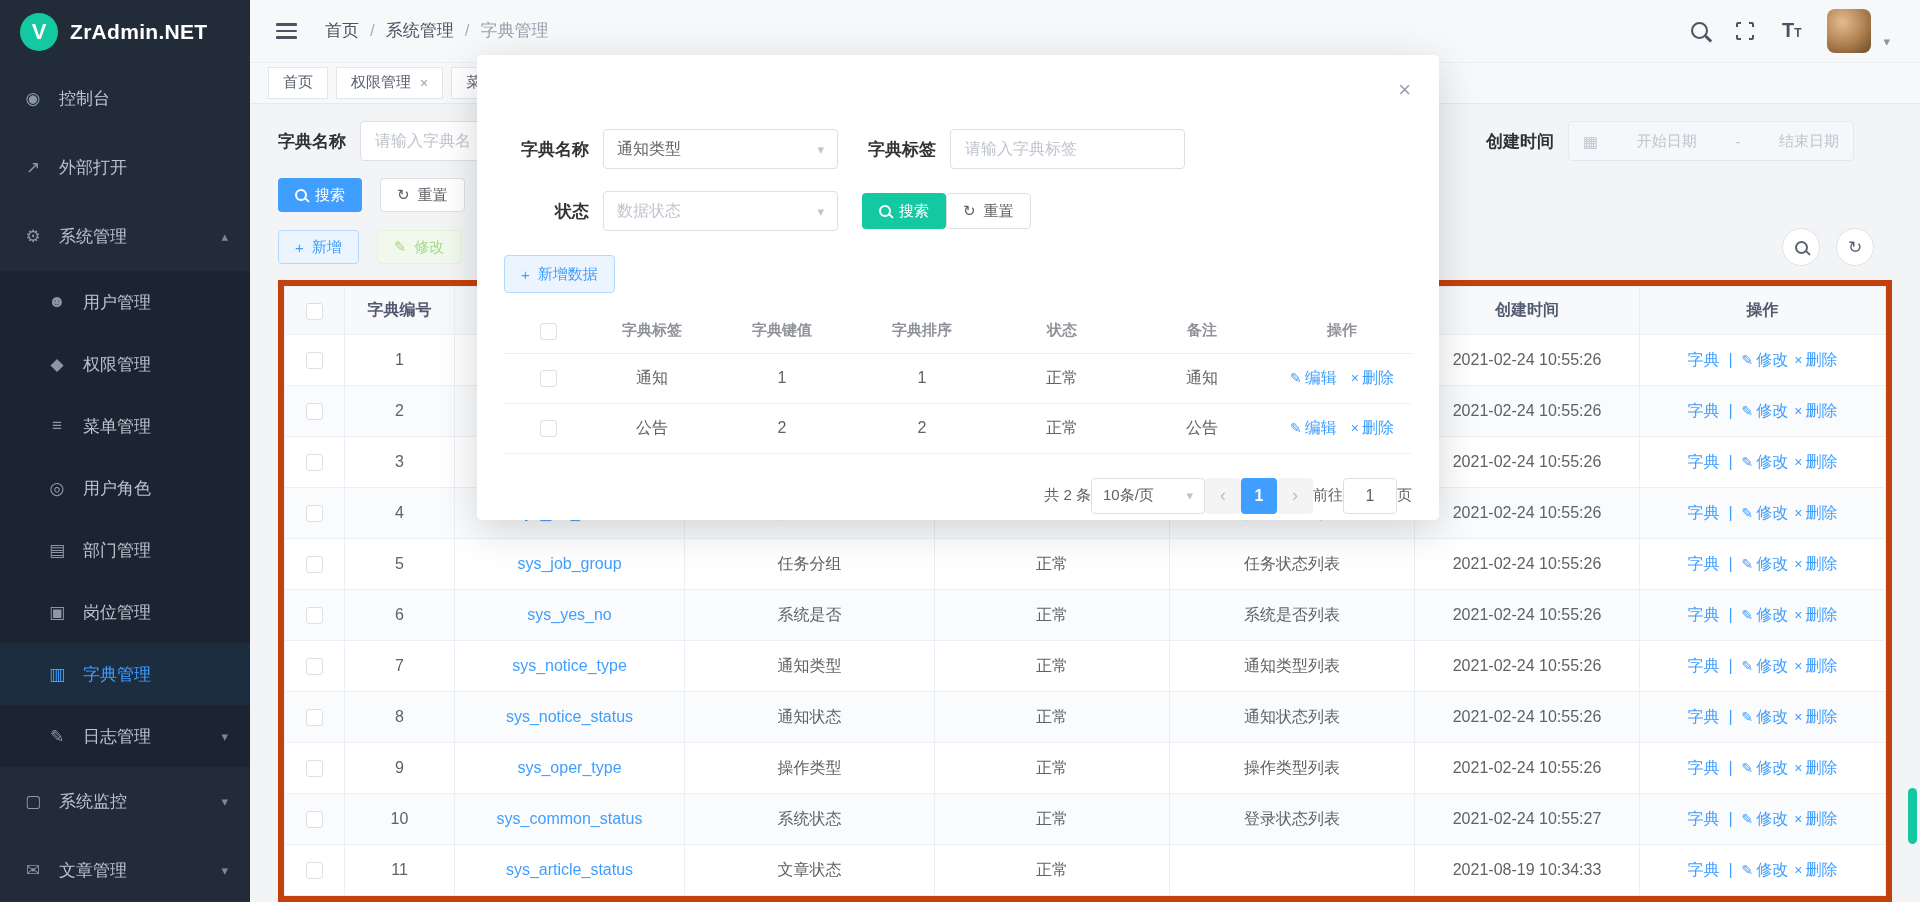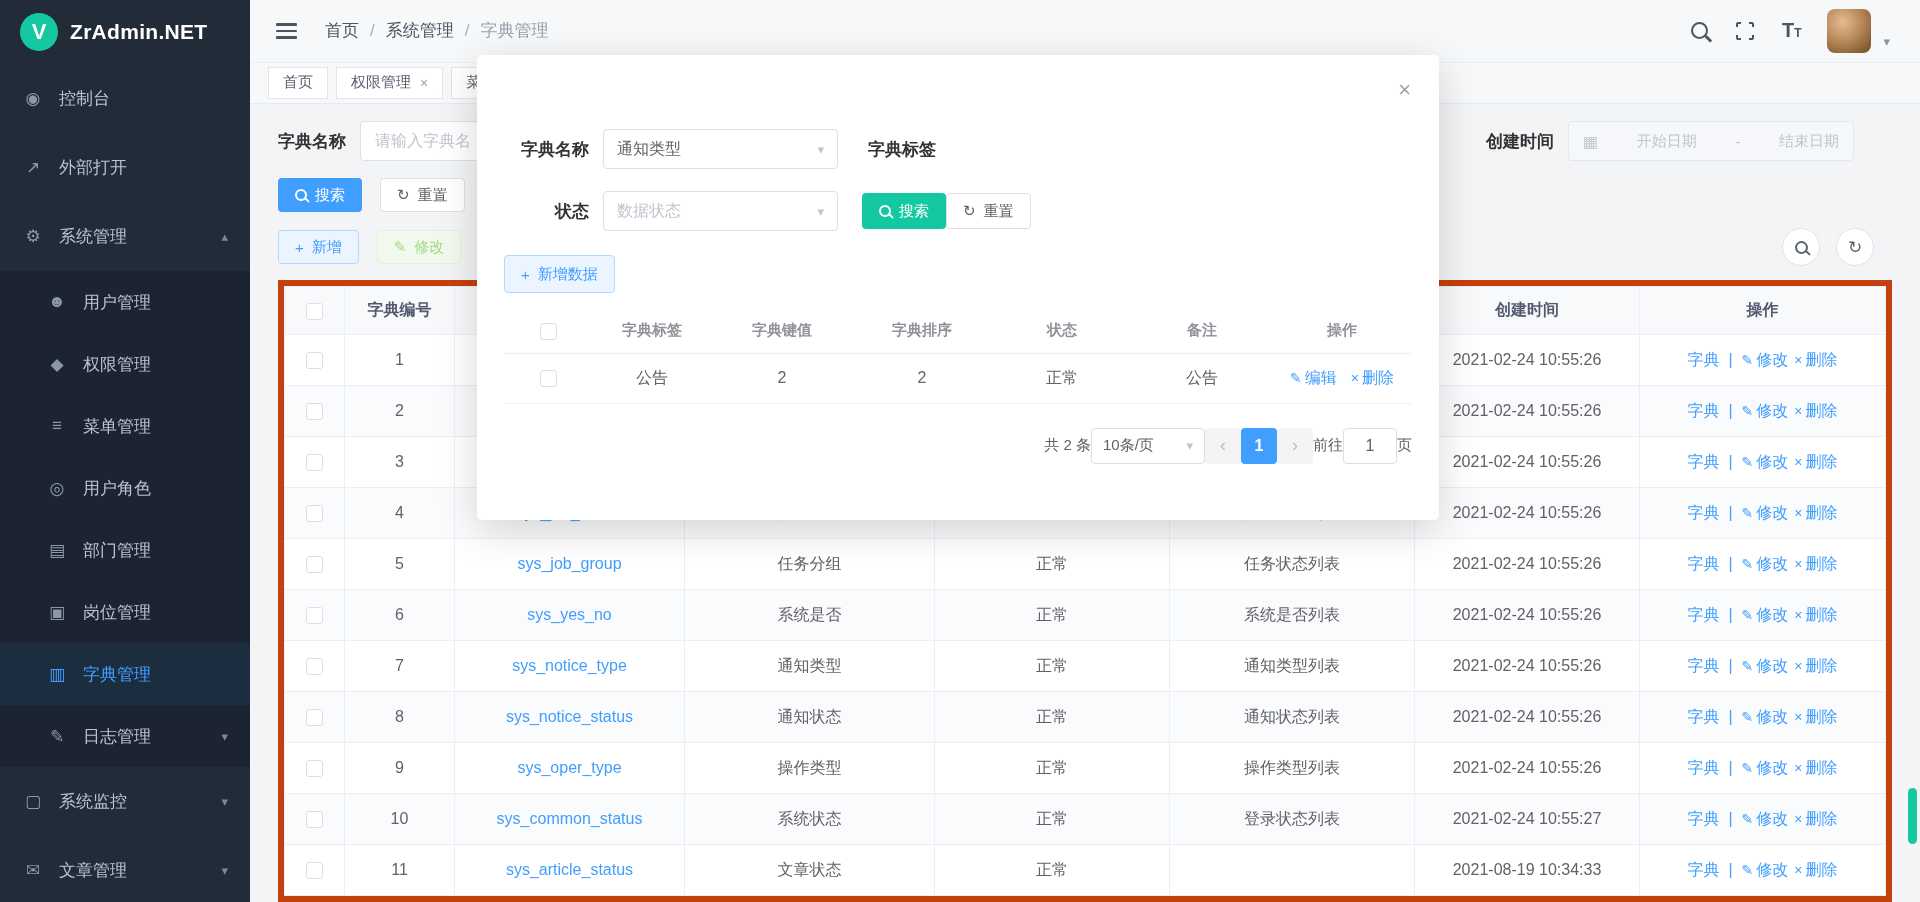--- a/index.html
+++ b/index.html
@@ -457,20 +457,21 @@
     <span class="dlg-close">×</span>
 
     <div class="dlg-form">
       <div class="dlg-row">
         <span class="dlg-label">字典名称</span>
         <div class="select">
           <span class="sel-val">通知类型</span>
           <span class="caret">▾</span>
         </div>
         <span class="dlg-label second">字典标签</span>
+        <input class="input tag-input" placeholder="请输入字典标签" style="">
       </div>
       <div class="dlg-row">
         <span class="dlg-label">状态</span>
         <div class="select">
           <span class="sel-val ph">数据状态</span>
           <span class="caret">▾</span>
         </div>
         <button class="btn btn-teal btn-md dlg-search">
           <span class="i-search"></span>
           <span>搜索</span>
@@ -504,20 +505,31 @@
           <th>字典键值</th>
           <th>字典排序</th>
           <th>状态</th>
           <th>备注</th>
           <th>操作</th>
         </tr>
       </thead>
       <tbody>
         <tr>
           <td><span class="cb"></span></td>
+          <td>通知</td>
+          <td>1</td>
+          <td>1</td>
+          <td>正常</td>
+          <td>通知</td>
+          <td>
+            <a class="lnk"><span class="gi">✎</span><span>编辑</span></a><a class="lnk"><span class="gi">×</span><span>删除</span></a>
+          </td>
+        </tr>
+        <tr>
+          <td><span class="cb"></span></td>
           <td>公告</td>
           <td>2</td>
           <td>2</td>
           <td>正常</td>
           <td>公告</td>
           <td>
             <a class="lnk"><span class="gi">✎</span><span>编辑</span></a><a class="lnk"><span class="gi">×</span><span>删除</span></a>
           </td>
         </tr>
       </tbody>

